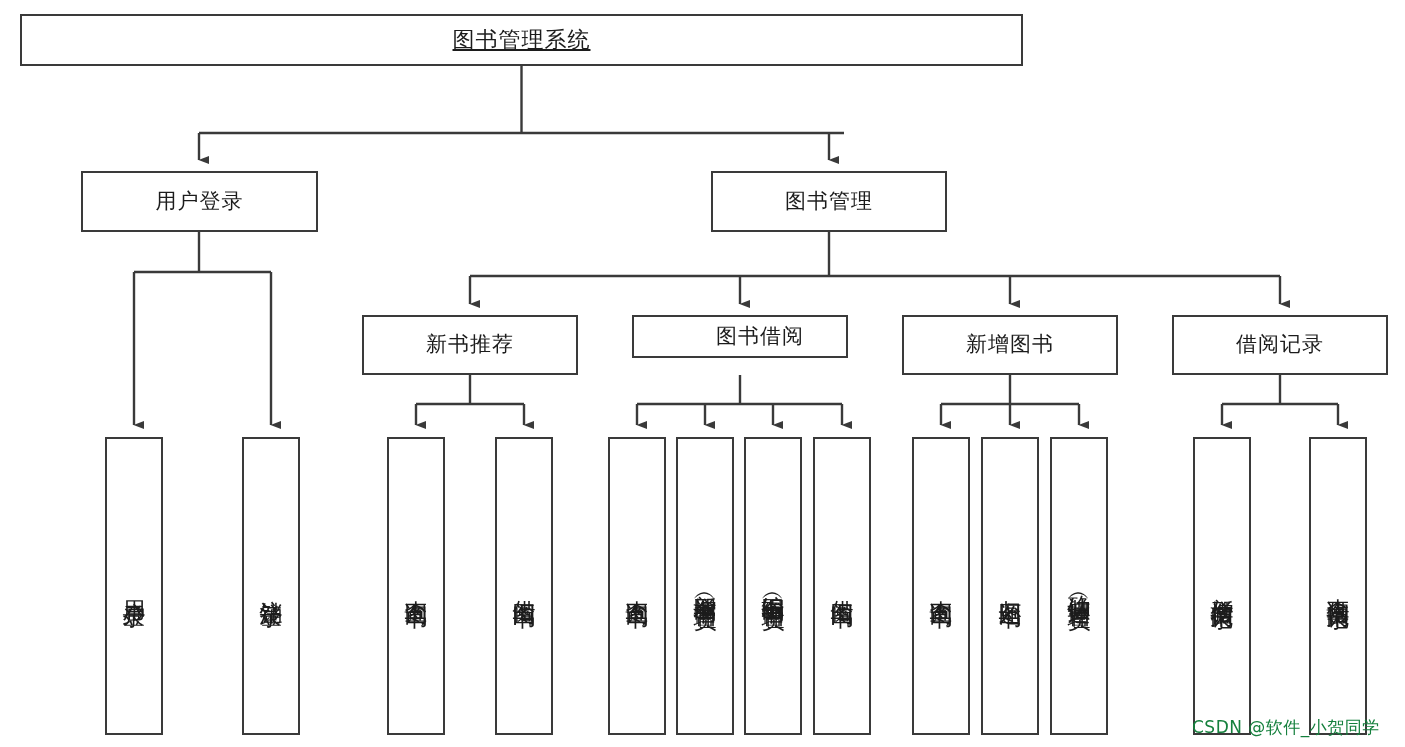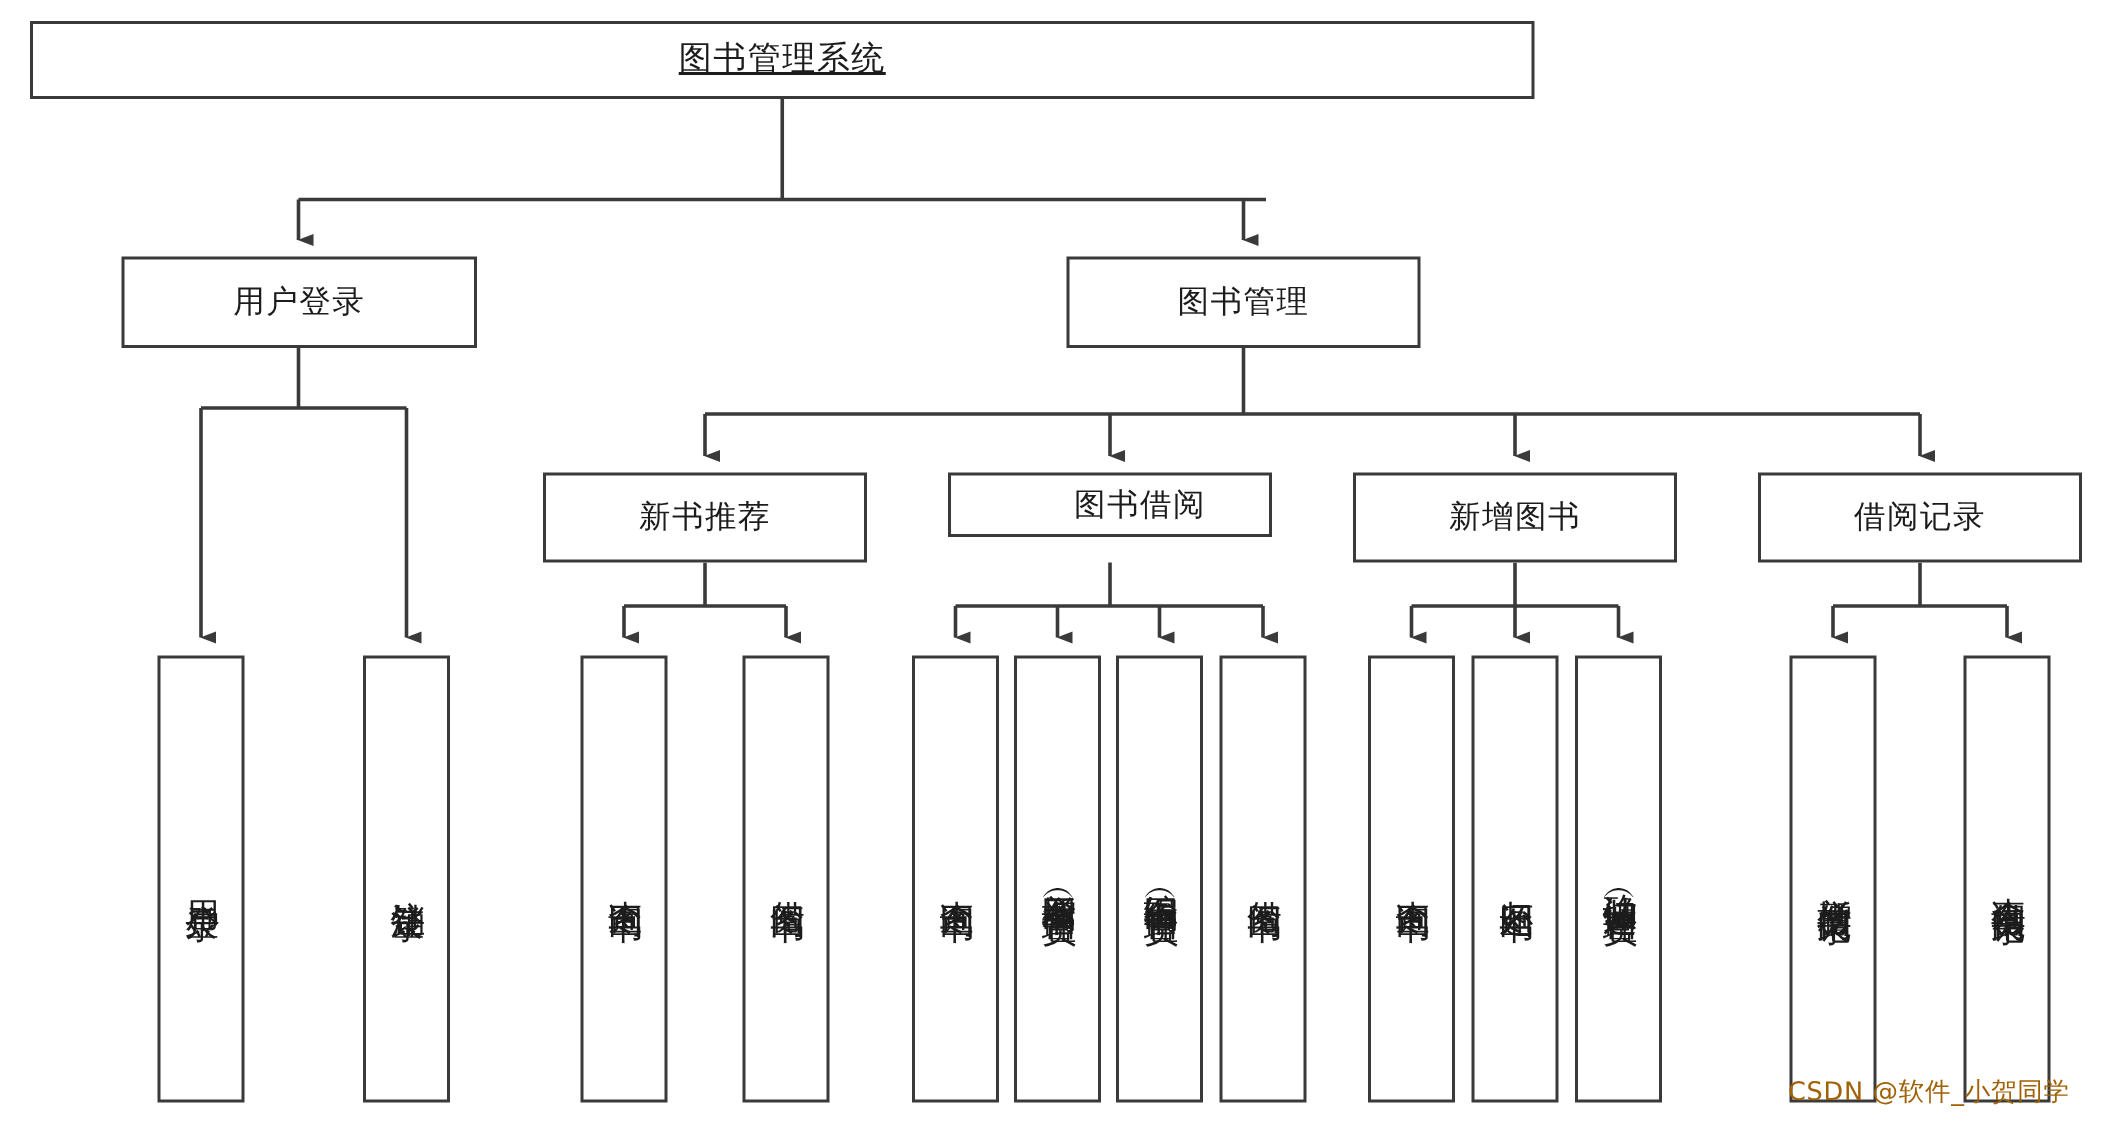--- a/index.html
+++ b/index.html
@@ -53,21 +53,21 @@
     text-orientation: upright;
     font-size: 23px;
     line-height: 1.18;
     letter-spacing: 2px;
     white-space: nowrap;
     color: #1c1c1c;
   }
   .watermark {
     position: absolute;
     font-size: 17px;
-    color: #a16207;
+    color: #15803d;
     white-space: nowrap;
     letter-spacing: 0.5px;
   }
 </style>
 </head>
 <body>
 
 <div id="canvas">
 
   <svg id="wires" viewBox="0 0 1405 747">

